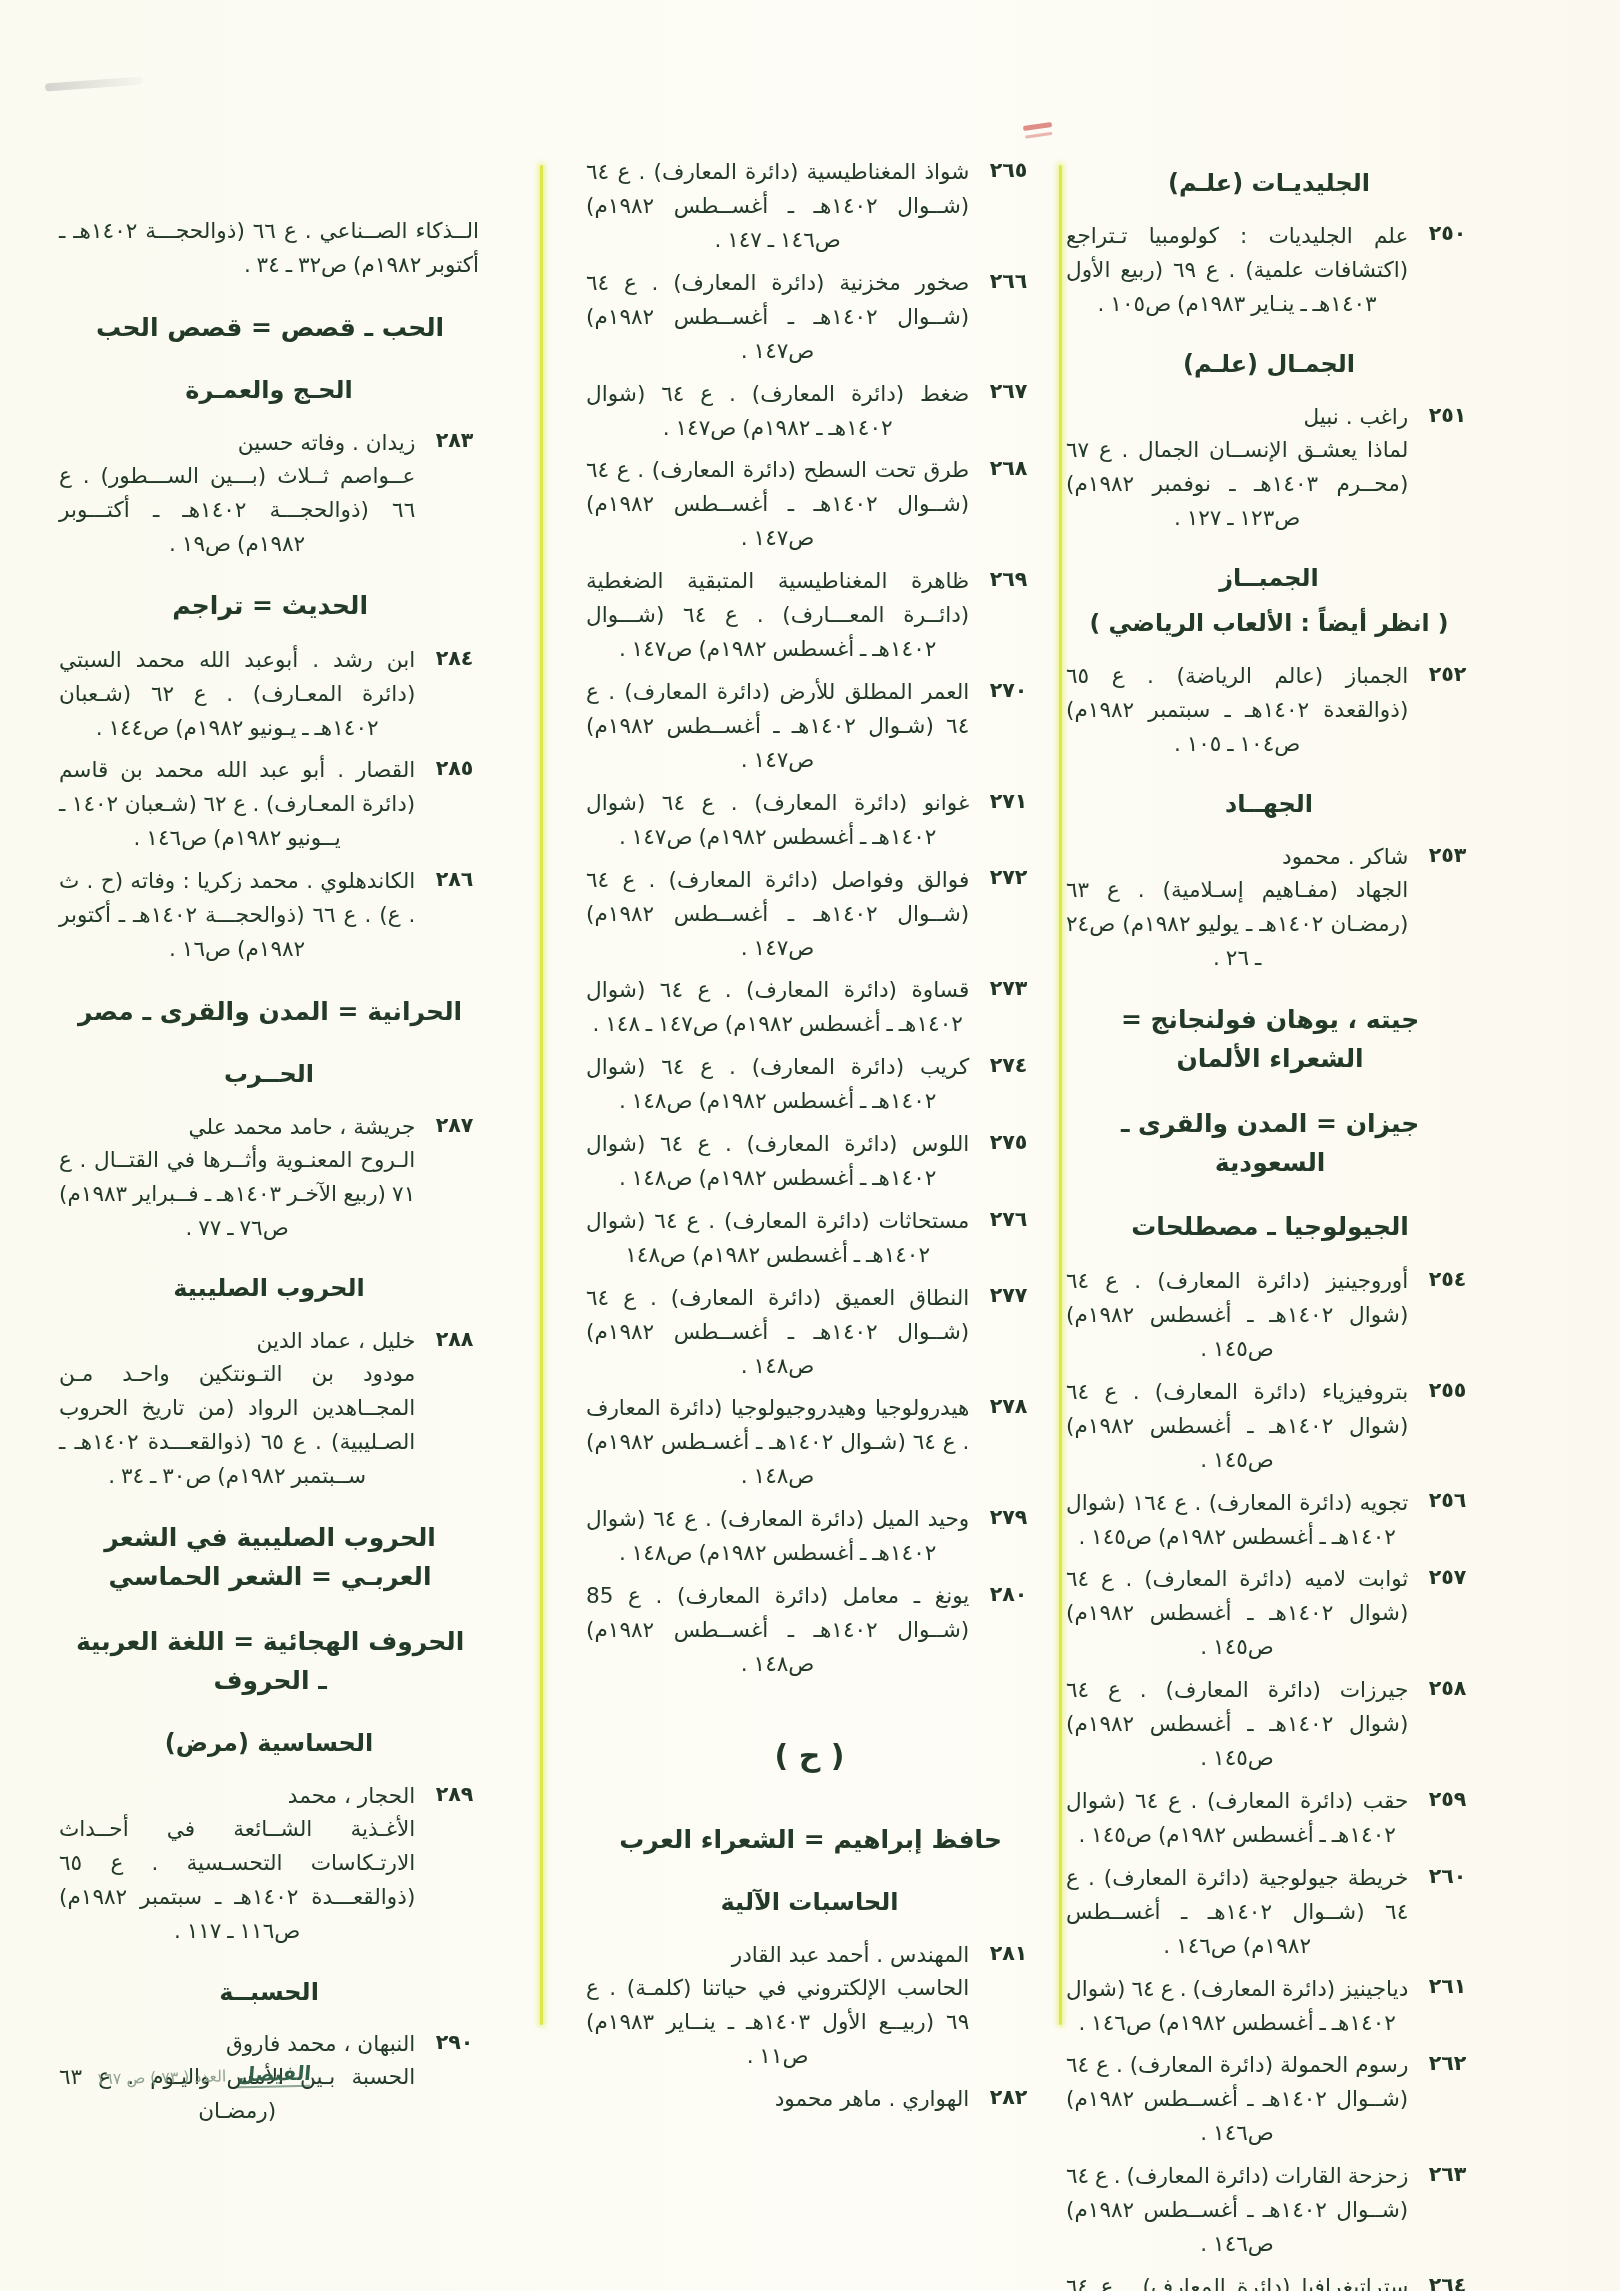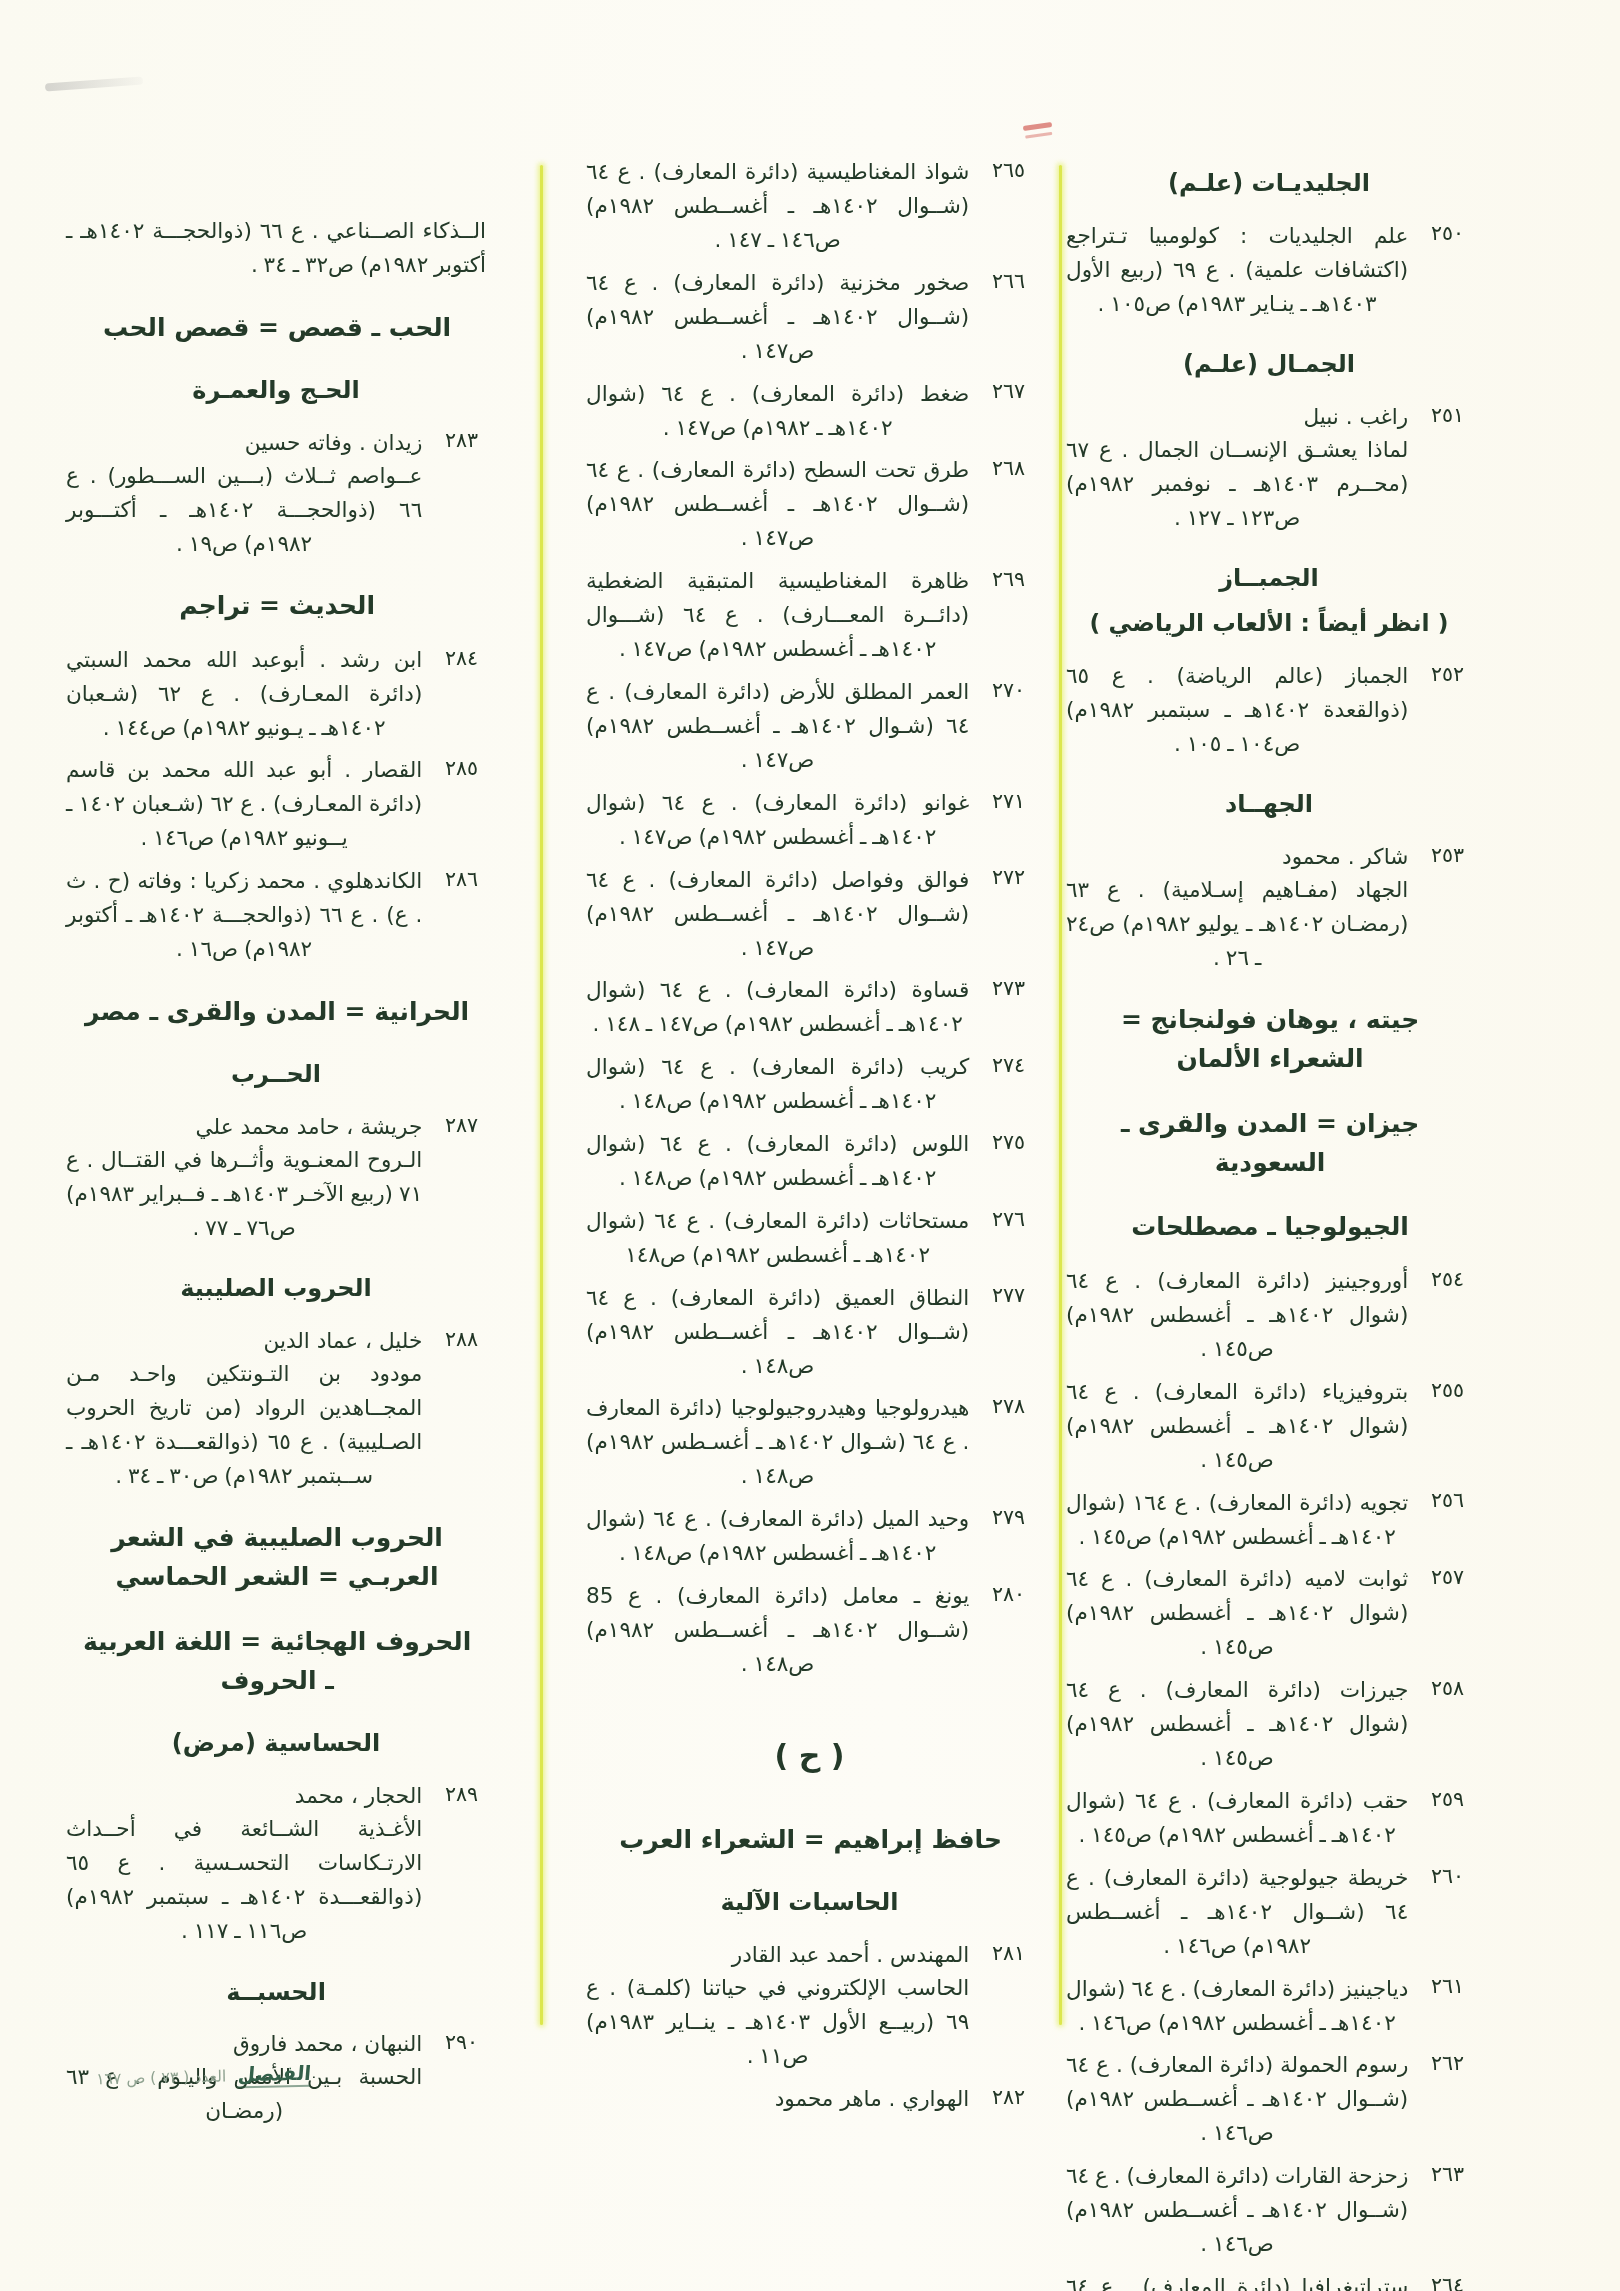--- a/index.html
+++ b/index.html
@@ -8,27 +8,27 @@
     width:1620px;height:2292px;
     background:linear-gradient(90deg,#fbfaf1 0%,#fdfcf6 55%,#fbf9ef 100%);
     overflow:hidden;
     direction:rtl;
     font-family:"DejaVu Sans",sans-serif;
     color:#243a29;
   }
   .col{position:absolute;}
   #col-right{left:1066px;top:165px;width:406px;}
   #col-middle{left:586px;top:155px;width:447px;}
-  #col-left{left:66px;top:214px;width:420px;}
+  #col-left{left:59px;top:214px;width:420px;}
   .col > :first-child{margin-top:0;}
 
   .entry{display:flex;gap:14.7px;margin:0 0 8.8px;}
   .entry .num{
     flex:0 0 49px;text-align:center;font-size:20.6px;
-    padding-top:2.9px;letter-spacing:1px;color:#223626;
+    padding-top:2.9px;letter-spacing:1px;color:#223626;font-weight:bold;
   }
   .entry .txt{flex:1;min-width:0;}
   .entry .author{text-align:right;font-size:21.6px;line-height:33px;padding-left:25.5px;}
   .entry .body{text-align:justify;text-align-last:center;font-size:21.6px;line-height:34px;word-spacing:-1px;}
   .entry.cont .body{text-align-last:right;}
 
   .heading{font-weight:bold;text-align:center;font-size:24px;line-height:36px;margin:25.5px 9.8px 17.6px;}
   .heading.strong{font-size:25px;line-height:39px;margin-left:12px;}
   .heading .heading-sub{font-size:23.5px;margin-top:9px;}
   .letter{font-weight:bold;text-align:center;font-size:30px;margin:57px 0 47px;}

